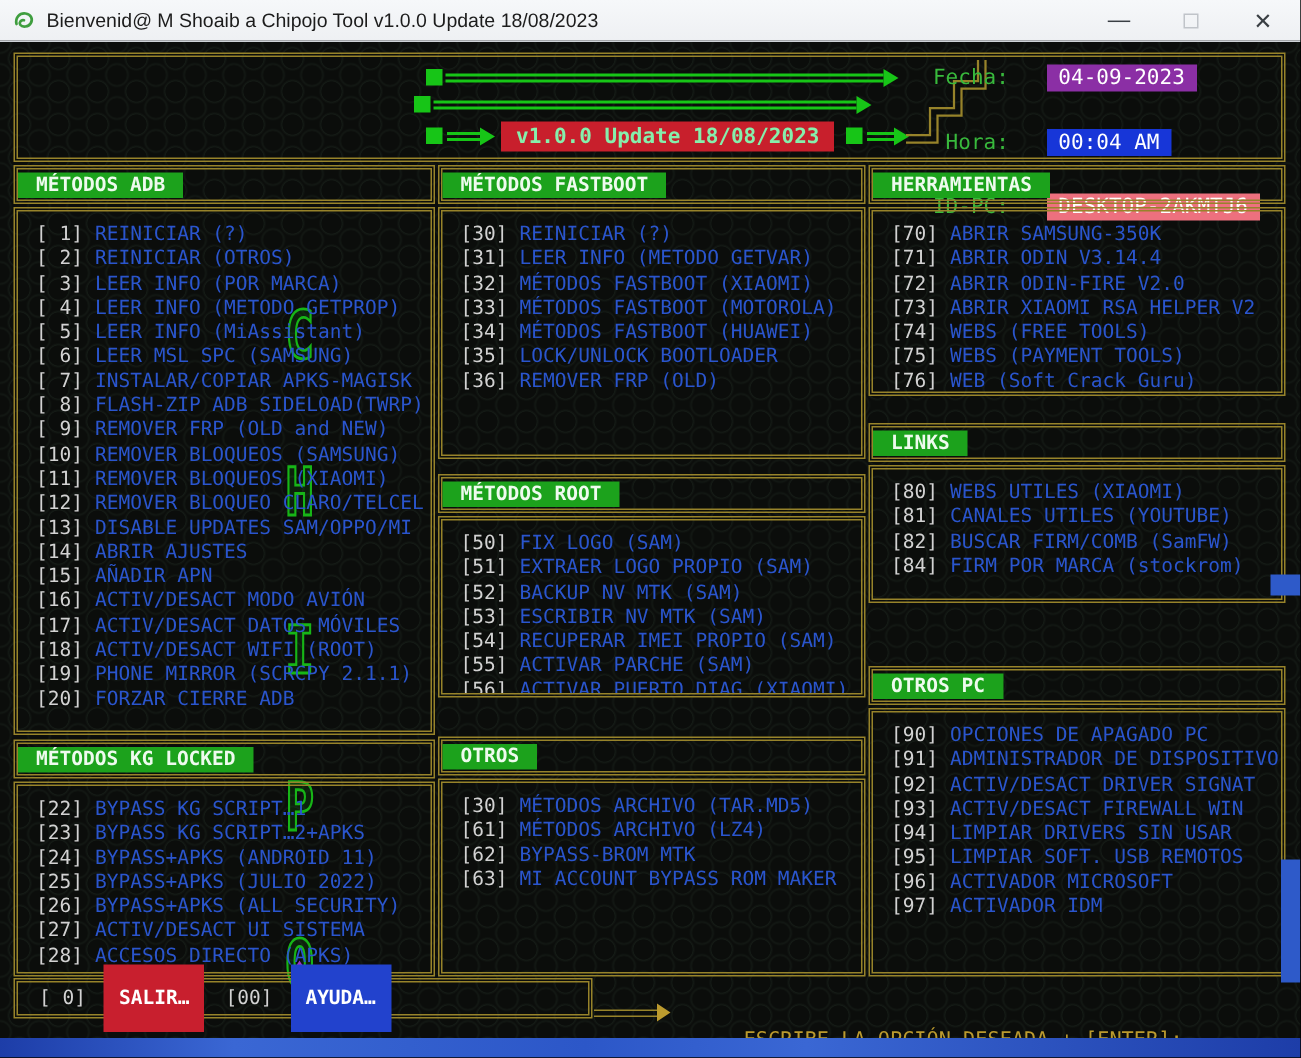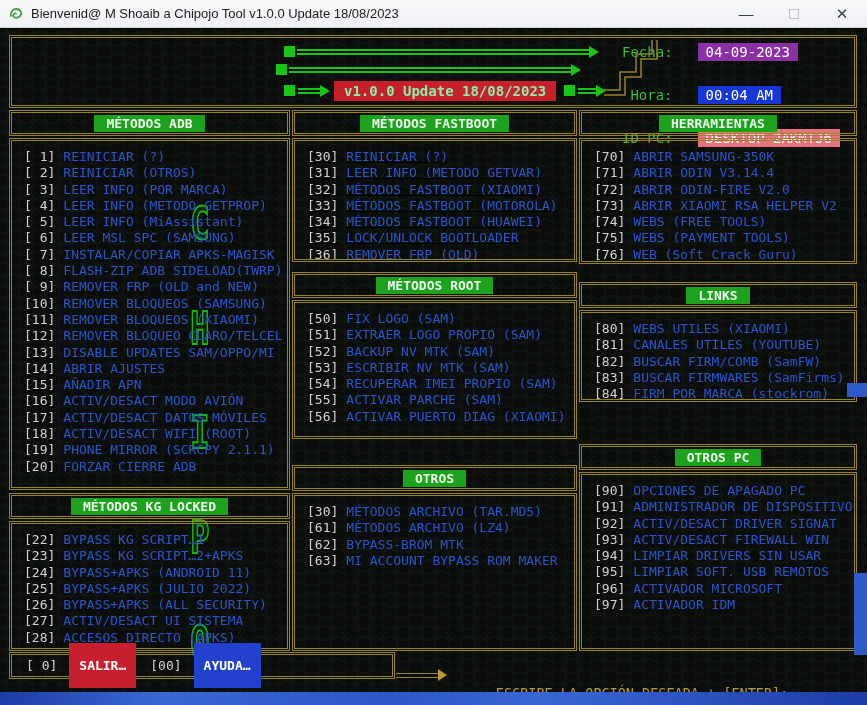--- a/index.html
+++ b/index.html
@@ -54,30 +54,30 @@
     grid-template-columns:68px auto; row-gap:2px; column-gap:8px; align-items:center;gap:25px; }
   .info-label { color:#38b93c; font-size:14px; text-align:right; }
   .info-value { color:#fff; font-size:14px; padding:1px 8px; white-space:pre; justify-self:start; }
 
   
   .columns { position:absolute; left:9px; top:82px; width:848px; height:541px;
     display:flex; gap:2px; }
   .col { display:flex; flex-direction:column; }
   .col1 { width:281px; } .col2 { width:285px; } .col3 { width:278px; }
 
-  .sec-title-box { height:26px; display:flex; align-items:center; justify-content:center; flex:none; }
+  .sec-title-box { height:26px; display:flex; align-items:center; flex:none; }
   .sec-title { background:#1ca21c; color:#eefbee; font-size:13px; font-weight:bold;
     padding:1px 12px; white-space:pre; }
   .sec-items { margin-top:2px; padding:8px 6px 4px 12px; overflow:hidden; flex:none; }
   .item { font-size:13px; line-height:16.3px; white-space:pre; }
   .item-num { color:#d2d2d2; }
   .item-label { color:#2a55cd; margin-left:8px; }
 
   .h-adb  { height:352px; } .h-kg   { flex:1 1 auto; }
-  .h-fb   { height:124px;text-decoration:underline; } .h-root { height:139px; } .h-otros { flex:1 1 auto; }
+  .h-fb   { height:168px; } .h-root { height:121px; } .h-otros { flex:1 1 auto; }
   .h-herr { height:126px; } .h-links{ height:92px; }  .h-opc  { flex:1 1 auto; }
   .mt3 { margin-top:3px; } .mt10 { margin-top:10px; } .mt26 { margin-top:26px; }
   .mt18 { margin-top:18px; } .mt42 { margin-top:42px; }
 
   
   .footer { position:absolute; left:9px; top:624px; width:848px; height:38px; }
   .exit-box { position:absolute; left:0; top:0; width:386px; height:27px;
     display:flex; align-items:center; font-size:13px; padding-left:14px; }
   .exit-num { color:#d2d2d2; white-space:pre; }
   .badge { color:#fff; font-weight:bold; padding:15px 10px; margin:0 14px 0 12px; white-space:pre; }
@@ -322,21 +322,20 @@
         <span class="sec-title">LINKS</span>
       </div>
       <div class="sec-items obox h-links">
 
           <div class="item"><span class="item-num">[80]</span><span class="item-label">WEBS UTILES (XIAOMI)</span></div>
 
           <div class="item"><span class="item-num">[81]</span><span class="item-label">CANALES UTILES (YOUTUBE)</span></div>
 
           <div class="item"><span class="item-num">[82]</span><span class="item-label">BUSCAR FIRM/COMB (SamFW)</span></div>
 
-          <div class="item"><span class="item-num">[83]</span><span class="item-label">BUSCAR FIRMWARES (SamFirms)</span></div>
 
           <div class="item"><span class="item-num">[84]</span><span class="item-label">FIRM POR MARCA (stockrom)</span></div>
         </div>
       <div class="sec-title-box obox mt42">
         <span class="sec-title">OTROS PC</span>
       </div>
       <div class="sec-items obox h-opc">
 
           <div class="item"><span class="item-num">[90]</span><span class="item-label">OPCIONES DE APAGADO PC</span></div>
 

